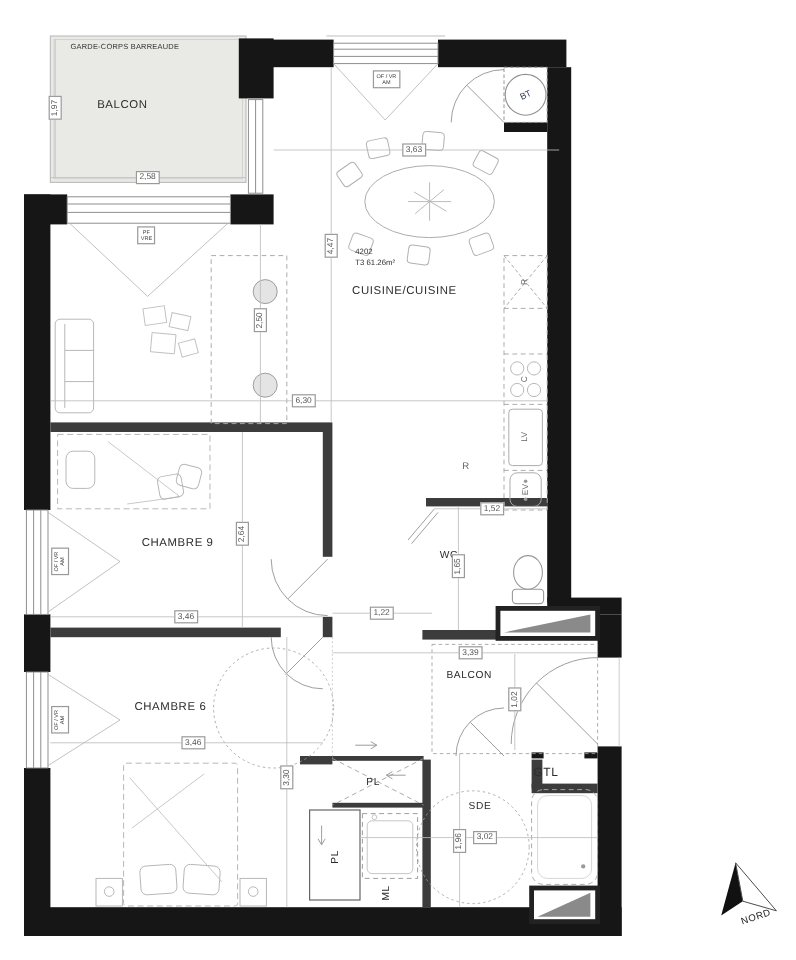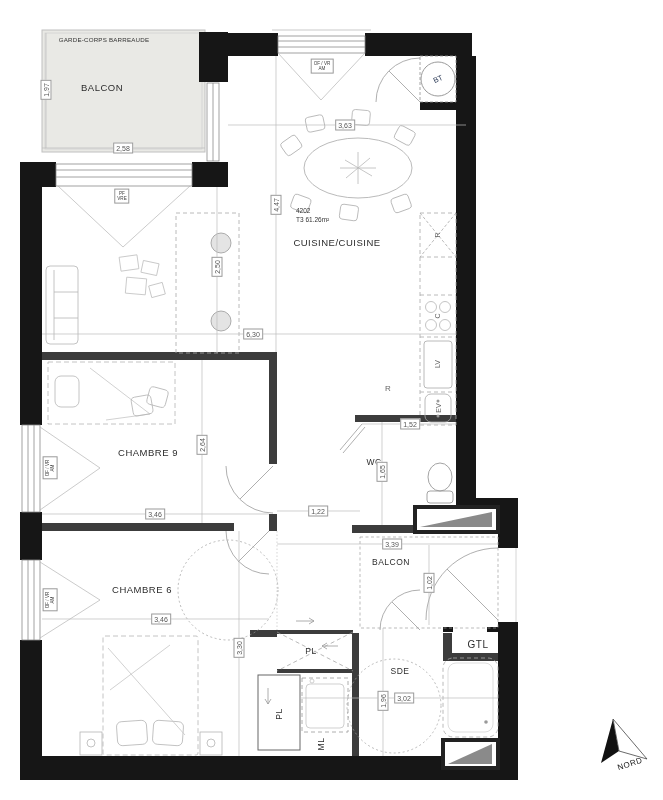--- a/index.html
+++ b/index.html
@@ -290,21 +290,21 @@
   <div class="dim" style="left:392px;top:544px">3,39</div>
   <div class="dim v" style="left:429px;top:583px">1,02</div>
 
   <div class="lbl" style="left:142px;top:590px">CHAMBRE 6</div>
   <div class="dim" style="left:161px;top:619px">3,46</div>
   <div class="wbox v" style="left:50px;top:600px">OF / VR
 AM</div>
   <div class="dim v" style="left:239px;top:648px">3,30</div>
 
   <div class="lbl f9" style="left:311px;top:651px">PL</div>
-  <div class="lbl" style="left:478px;top:645px;font-size:10px">GTL</div>
+  <div class="lbl" style="left:455px;top:645px;font-size:10px">GTL</div>
   <div class="lbl v f9" style="left:279px;top:714px">PL</div>
   <div class="lbl v f9" style="left:321px;top:744px">ML</div>
 
   <div class="lbl f9" style="left:400px;top:671px">SDE</div>
   <div class="dim v" style="left:383px;top:701px">1,96</div>
   <div class="dim" style="left:404px;top:698px">3,02</div>
 
   <div class="nord" style="left:630px;top:764px">NORD</div>
 </div>
 

